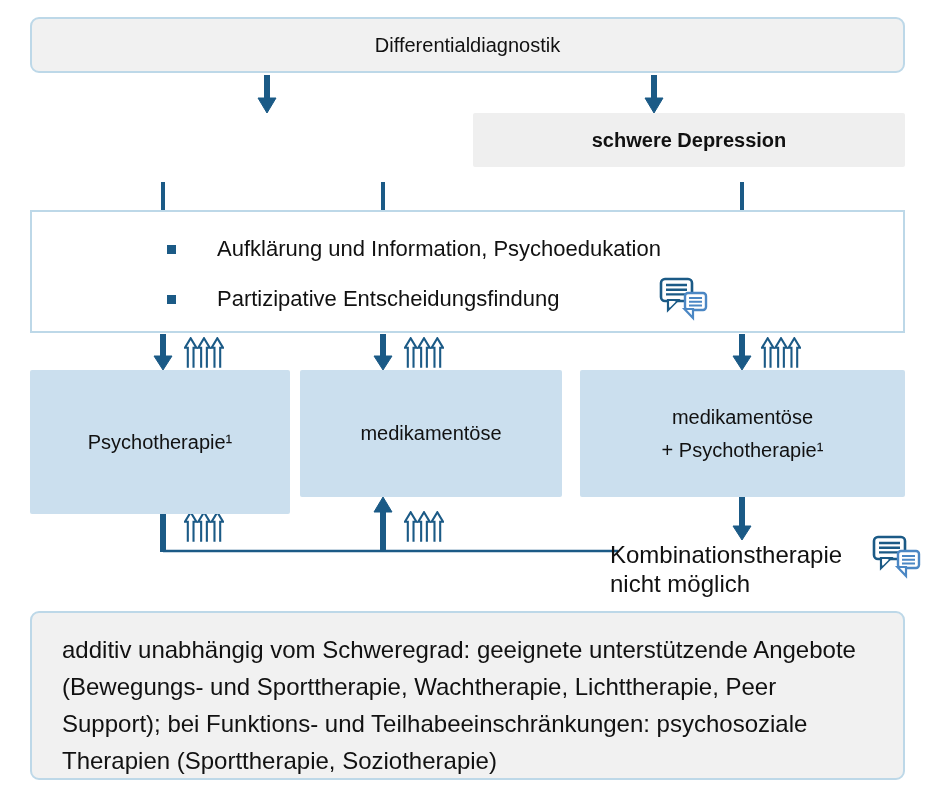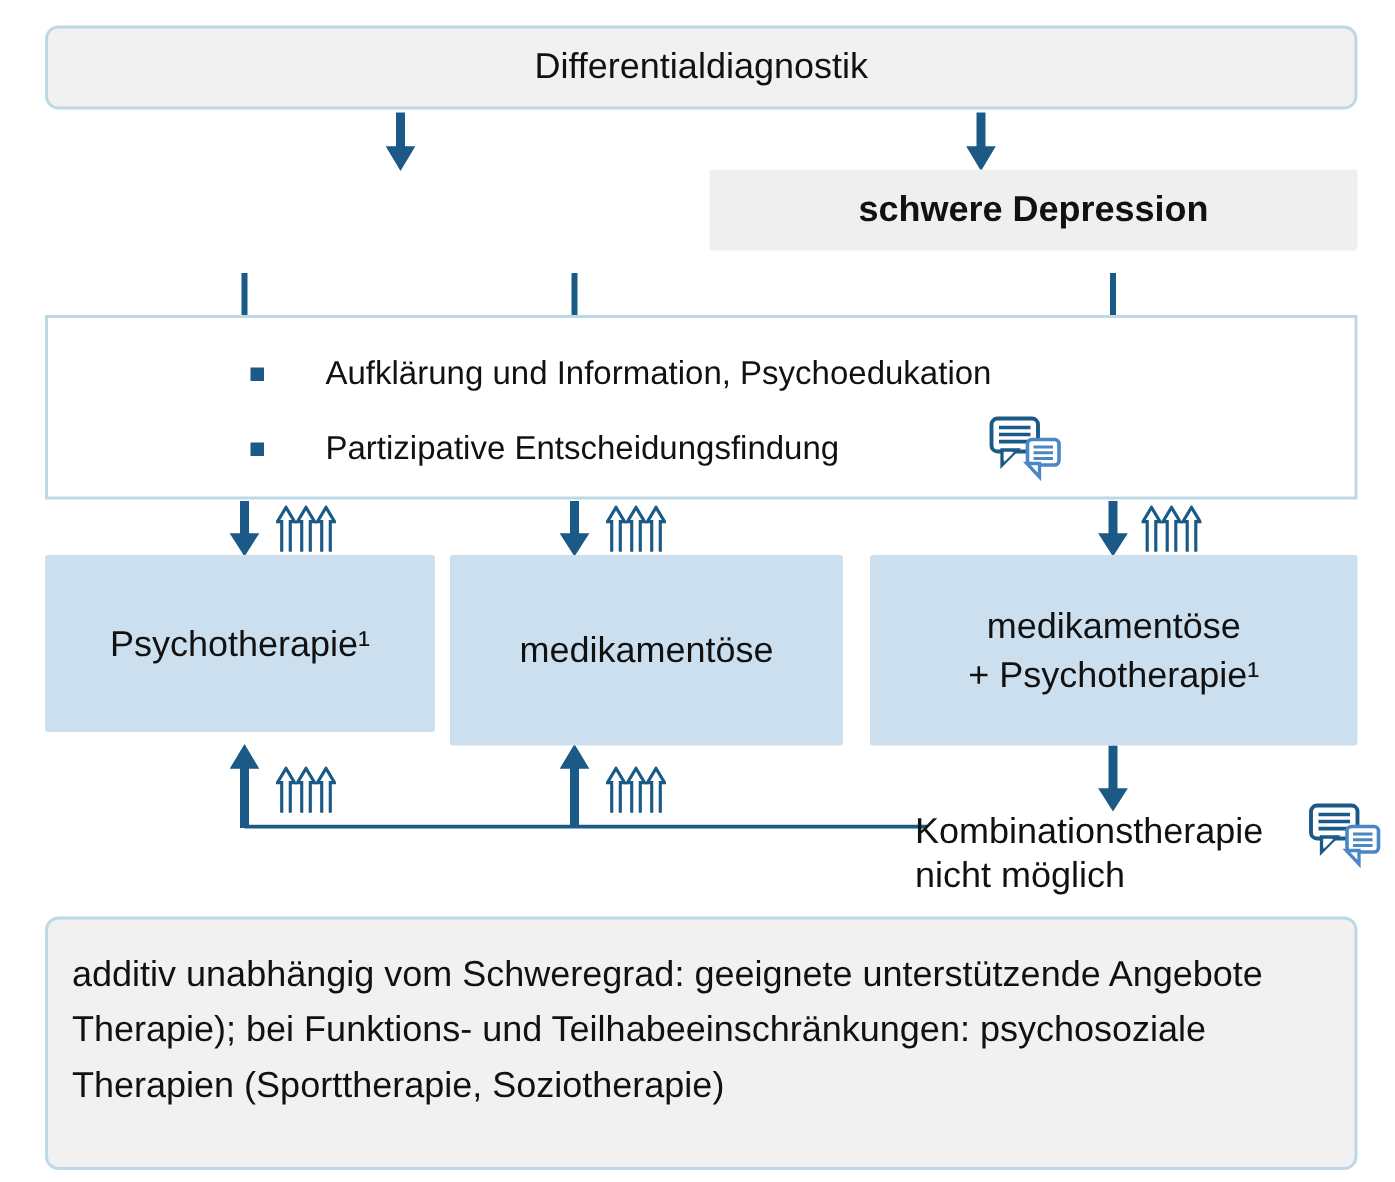--- a/index.html
+++ b/index.html
@@ -5,21 +5,21 @@
   html,body{margin:0;padding:0;background:#fff;}
   #canvas{
     position:relative;width:930px;height:788px;background:#ffffff;
     font-family:"Liberation Sans",sans-serif;color:#111;overflow:hidden;
   }
   .abs{position:absolute;box-sizing:border-box;}
   .center{display:flex;align-items:center;justify-content:center;text-align:center;}
   .rounded-box{background:#f1f1f1;border:2px solid #bdd8e8;border-radius:9px;}
   .gray-box{background:#efefef;border-radius:2px;}
   .blue-box{background:#cbdfee;border-radius:2px;}
-  .t24{font-size:24px;line-height:30px;}
+  .t24{font-size:20px;line-height:30px;}
   .bold{font-weight:bold;}
   .blue-box .line{display:block;line-height:33px;}
   .info-row{position:absolute;left:135px;display:flex;align-items:center;height:30px;font-size:22px;}
   .bullet{width:9px;height:9px;background:#1b5a86;margin-right:41px;flex:0 0 auto;}
   .kombi{font-size:24px;line-height:29px;text-align:left;}
   .kombi span{display:block;}
   .additive-text div{font-size:24px;line-height:37px;white-space:nowrap;}
   svg{display:block;}
 </style>
 </head>
@@ -115,21 +115,21 @@
     </g>
   </svg>
   <svg class="abs" style="left:404px;top:511px;" width="40" height="32" viewBox="0 0 42 33">
     <g fill="#fff" stroke="#1b5a86" stroke-width="2.2">
       <path d="M4 32 V11 H1 L7 1 L13 11 H10 V32"></path>
       <path d="M18 32 V11 H15 L21 1 L27 11 H24 V32"></path>
       <path d="M32 32 V11 H29 L35 1 L41 11 H38 V32"></path>
     </g>
   </svg>
 
-  <div class="abs blue-box center t24" style="left:30px;top:370px;width:260px;height:118px;">
+  <div class="abs blue-box center t24" style="left:30px;top:370px;width:260px;height:144px;">
     <div>
       <span class="line">Psychotherapie¹</span>
     </div>
   </div>
   <div class="abs blue-box center t24" style="left:300px;top:370px;width:262px;height:127px;">
     <div>
       <span class="line">medikamentöse</span>
     </div>
   </div>
   <div class="abs blue-box center t24" style="left:580px;top:370px;width:325px;height:127px;">
@@ -147,19 +147,20 @@
   <svg class="abs" style="left:871px;top:535px;" width="50" height="44" viewBox="0 0 50 44">
     <rect x="3" y="2" width="31" height="22" rx="4" fill="#fff" stroke="#1b5a86" stroke-width="2.6"></rect>
     <path d="M8 8 H29 M8 12.7 H29 M8 17.4 H29" stroke="#1b5a86" stroke-width="2.4" fill="none"></path>
     <path d="M10 23 L10 33 L20 23 Z" fill="#fff" stroke="#1b5a86" stroke-width="2.2"></path>
     <path d="M11.5 24.5 L18 24.5 L11.5 31 Z" fill="#fff" stroke="none"></path>
     <rect x="27" y="16" width="21" height="17" rx="3" fill="#fff" stroke="#4b87c4" stroke-width="2.4"></rect>
     <path d="M31 21 H44 M31 24.8 H44 M31 28.6 H44" stroke="#4b87c4" stroke-width="2" fill="none"></path>
     <path d="M35 32 L35 41 L26.5 32 Z" fill="#fff" stroke="#4b87c4" stroke-width="2.2"></path>
   </svg>
 
-  <div class="abs rounded-box additive-text" style="left:30px;top:611px;width:875px;height:169px;padding:18px 16px;">
+  <div class="abs rounded-box additive-text" style="left:30px;top:611px;width:875px;height:169px;padding:18px 30px;">
     <div>additiv unabhängig vom Schweregrad: geeignete unterstützende Angebote</div>
-    <div>Therapie); bei Funktions- und Teilhabeeinschränkungen: psychosoziale</div>
+    <div>(Bewegungs- und Sporttherapie, Wachtherapie, Lichttherapie, Peer</div>
+    <div>Support); bei Funktions- und Teilhabeeinschränkungen: psychosoziale</div>
     <div>Therapien (Sporttherapie, Soziotherapie)</div>
   </div>
 
 </div>
 
 </body></html>

